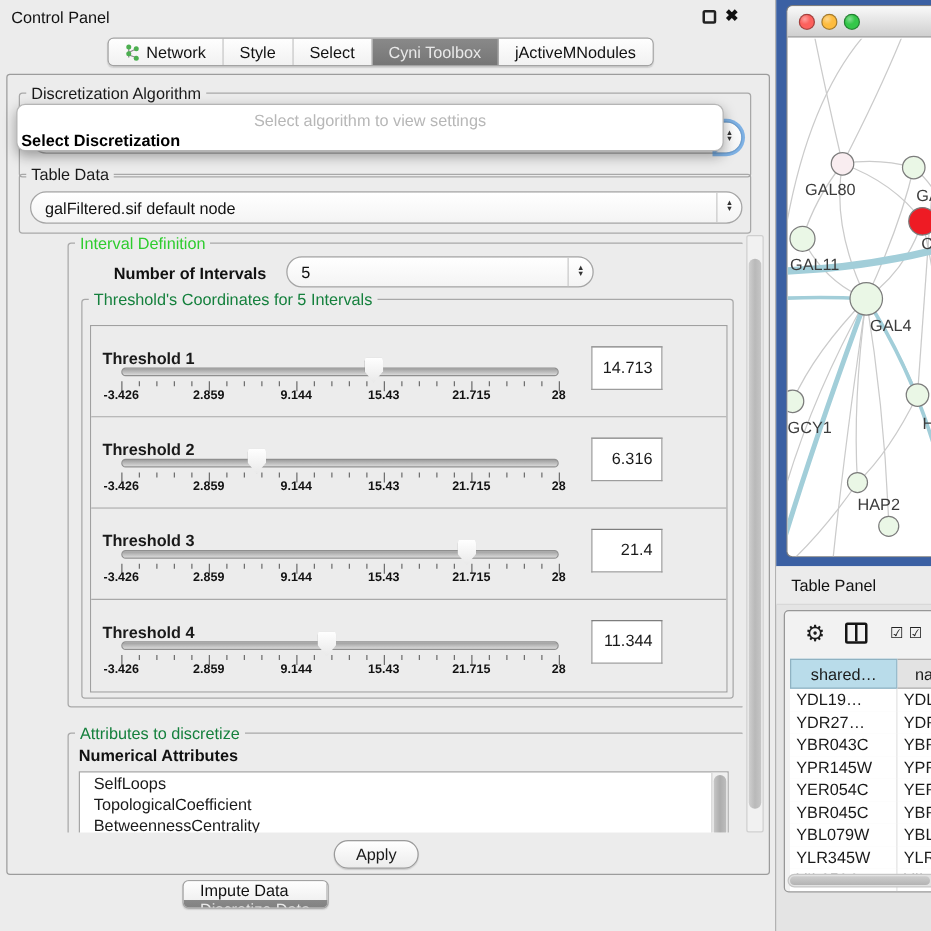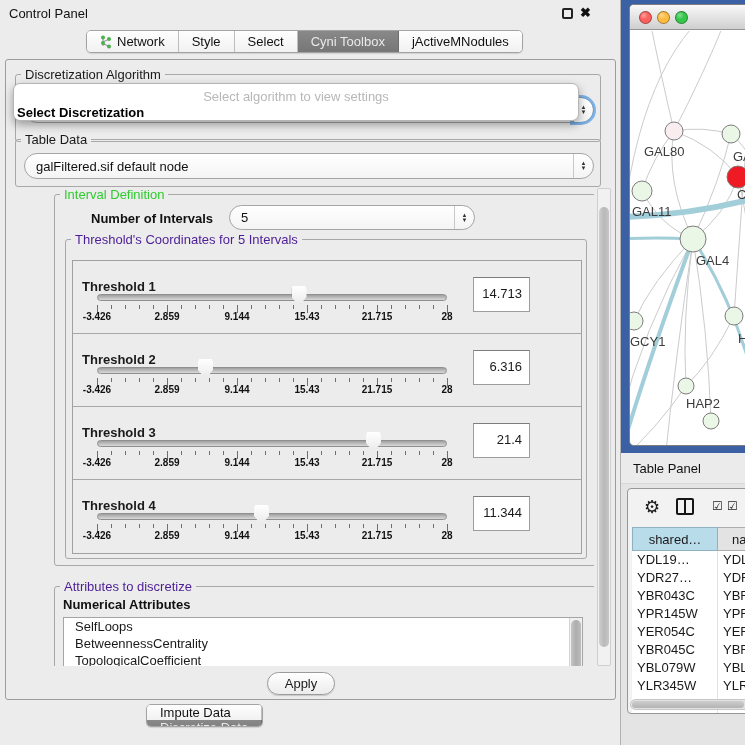--- a/index.html
+++ b/index.html
@@ -79,21 +79,21 @@
   .tw-hcell.first { width:86px; background:#b9dcea; border-color:#8fb2c2; }
   .tw-hcell.second { flex:1; text-align:left; padding-left:14px; border-left:none; border-color:#adadad; }
   .tw-row { display:flex; height:18px; background:#ffffff; }
   .tw-cell { font-size:13px; line-height:18px; padding-left:5px; white-space:nowrap; overflow:hidden; }
   .tw-cell.first { width:86px; border-right:1px solid #e3e3e3; }
   .tw-cell.second { flex:1; }
   .hscrollbar { position:absolute; left:2px; bottom:3px; width:126px; height:11px; background:#e2e2e2; border:1px solid #c6c6c6; border-radius:6px; }
   .hscroll-thumb { position:absolute; left:1px; top:1px; width:112px; height:7px; background:linear-gradient(#cdcdcd,#b3b3b3); border-radius:5px; }
 
   .green { color:#2ecc2e; }
-  .blue { color:#4c1d95; }
+  .blue { color:#15803d; }
   svg text { font-family:"Liberation Sans", sans-serif; }
 </style>
 </head>
 <body>
 
 <div class="control-panel">
   <div class="cp-titlebar">
     <span class="cp-title">Control Panel</span>
     <span class="float-icon"></span>
     <span class="close-icon">✖</span>
@@ -314,22 +314,22 @@
               </div>
             </div>
         </div>
       </div>
 
       <div class="group" style="left:45px; top:398px; width:542px; height:145px;">
         <span class="group-legend blue">Attributes to discretize</span>
         <span class="bold-label" style="left:8px; top:10px;">Numerical Attributes</span>
         <div class="attr-list" id="attr-list">
           <div class="attr-item">SelfLoops</div>
+            <div class="attr-item">TopologicalCoefficient</div>
             <div class="attr-item">BetweennessCentrality</div>
-            <div class="attr-item">TopologicalCoefficient</div>
             <div class="attr-scroll">
               <div class="attr-scroll-thumb"></div>
             </div>
         </div>
       </div>
     </div>
 
     <div class="vscrollbar">
       <div class="vscroll-thumb" style="top:18px; height:440px;"></div>
     </div>

